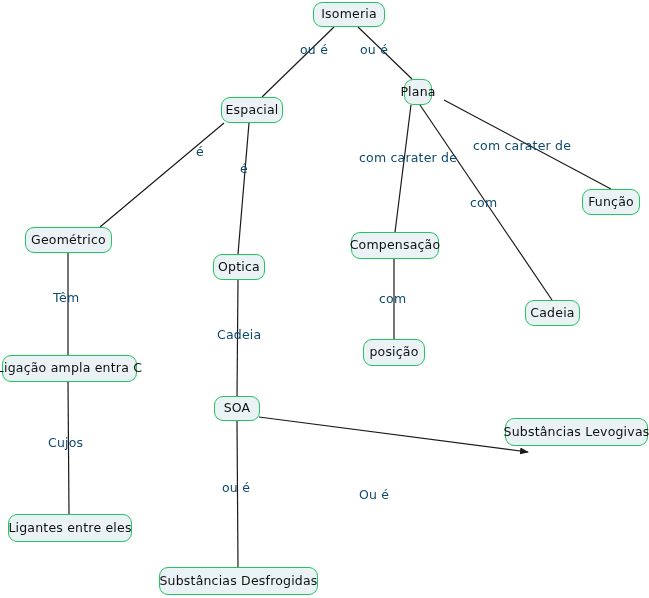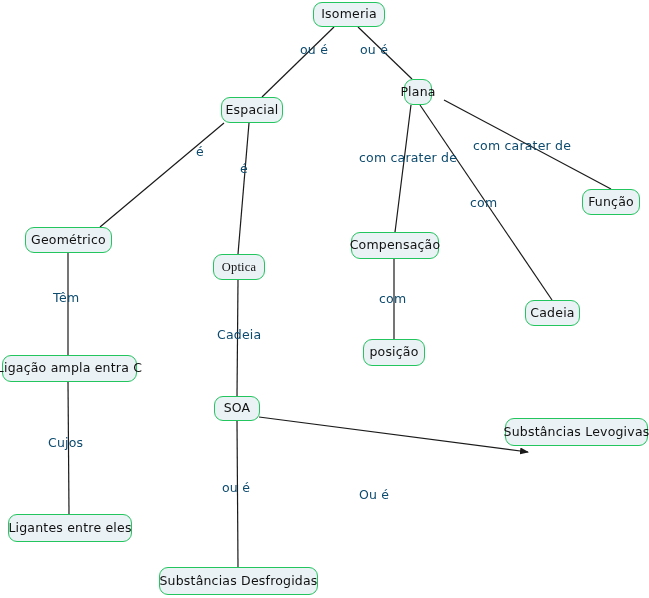--- a/index.html
+++ b/index.html
@@ -69,21 +69,21 @@
       <line x1="411" y1="105" x2="395" y2="232" stroke="#1a1a1a" stroke-width="1.2"></line>
       <line x1="420" y1="105" x2="552" y2="300" stroke="#1a1a1a" stroke-width="1.2"></line>
       <line x1="444" y1="100" x2="611" y2="189" stroke="#1a1a1a" stroke-width="1.2"></line>
       <line x1="394" y1="259" x2="394" y2="339" stroke="#1a1a1a" stroke-width="1.2"></line>
     </svg>
   <div id="node-layer">
       <div class="node" style="left: 313px; top: 2px; width: 72px; height: 25px;">Isomeria</div>
       <div class="node" style="left: 221px; top: 97px; width: 62px; height: 26px;">Espacial</div>
       <div class="node" style="left: 394px; top: 79px; width: 28px; height: 26px; margin-left: 10px;">Plana</div>
       <div class="node" style="left: 25px; top: 227px; width: 87px; height: 26px;">Geométrico</div>
-      <div class="node" style="left: 213px; top: 254px; width: 52px; height: 26px; font-family: Liberation Serif, serif;">Optica</div>
+      <div class="node" style="left: 213px; top: 254px; width: 52px; height: 26px;">Optica</div>
       <div class="node" style="left: 351px; top: 232px; width: 88px; height: 27px;">Compensação</div>
       <div class="node" style="left: 582px; top: 189px; width: 58px; height: 26px;">Função</div>
       <div class="node" style="left: 525px; top: 300px; width: 55px; height: 26px;">Cadeia</div>
       <div class="node" style="left: 363px; top: 339px; width: 62px; height: 27px;">posição</div>
       <div class="node" style="left: 2px; top: 355px; width: 135px; height: 27px;">Ligação ampla entra C</div>
       <div class="node" style="left: 214px; top: 396px; width: 46px; height: 25px;">SOA</div>
       <div class="node" style="left: 505px; top: 418px; width: 143px; height: 28px;">Substâncias Levogivas</div>
       <div class="node" style="left: 8px; top: 514px; width: 124px; height: 28px;">Ligantes entre eles</div>
       <div class="node" style="left: 159px; top: 567px; width: 159px; height: 28px;">Substâncias Desfrogidas</div>
     </div>

